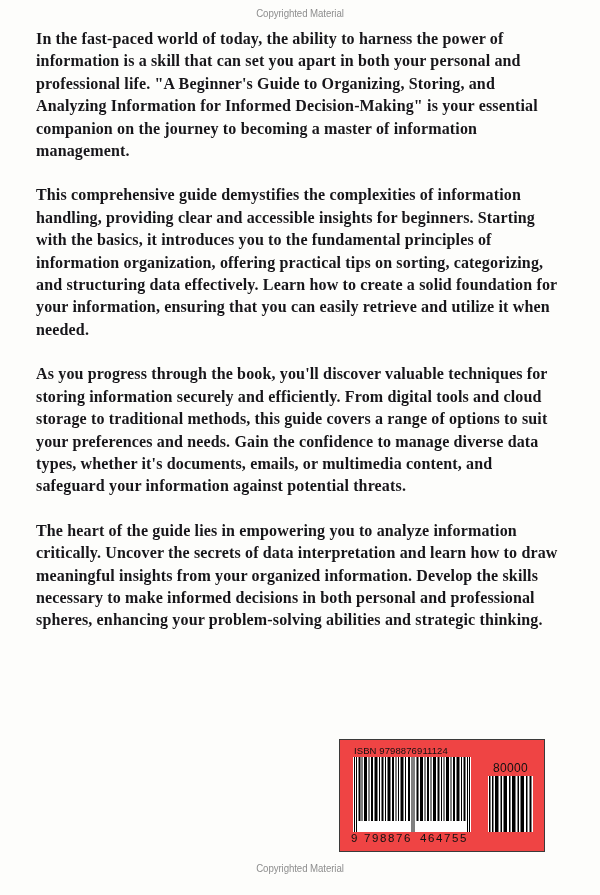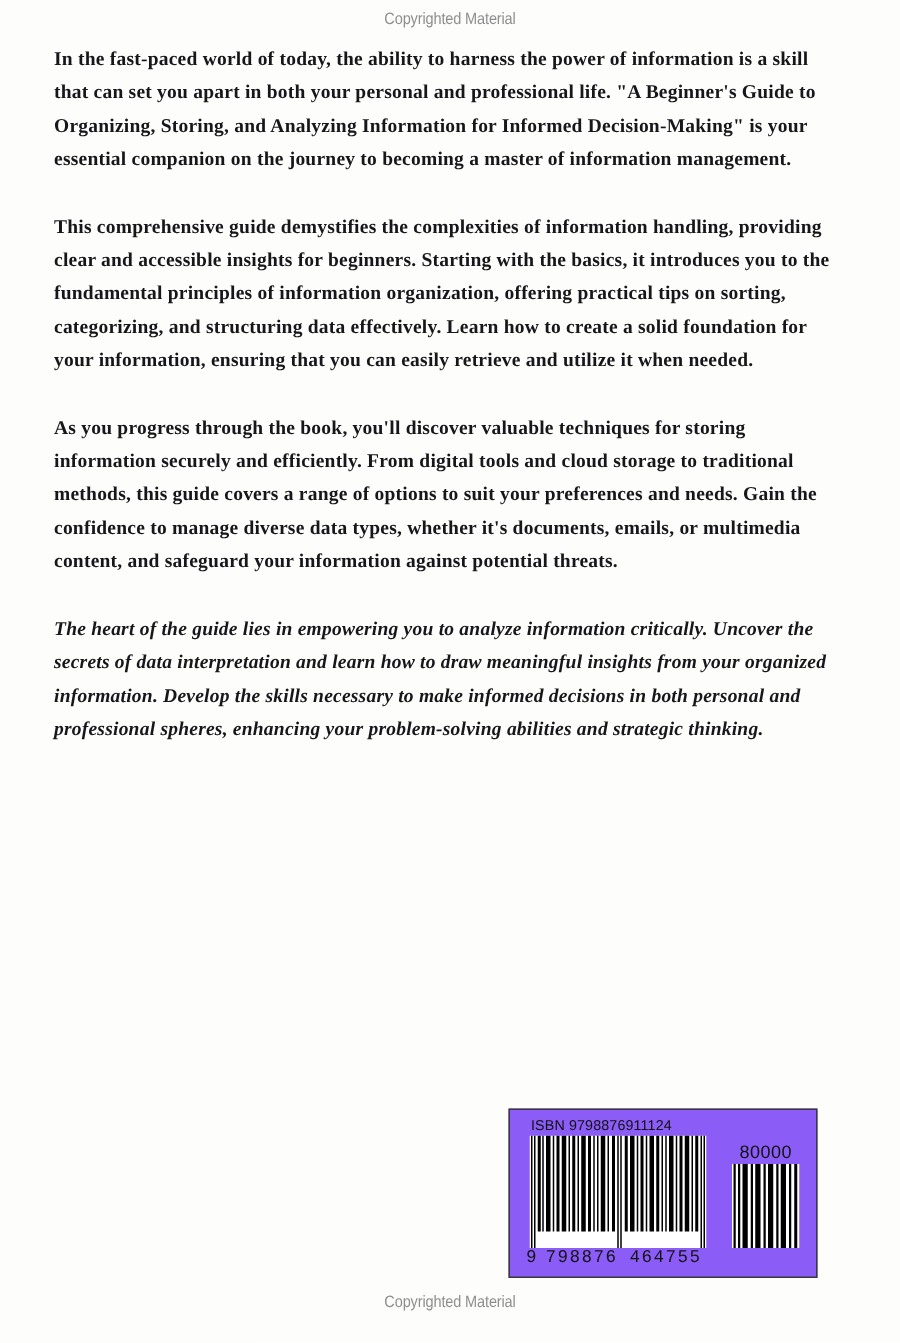--- a/index.html
+++ b/index.html
@@ -46,41 +46,40 @@
   
   .blurb {
     position: absolute;
     left: 36px;
     top: 28px;
     width: 522px;
   }
   .blurb p {
     margin: 0 0 22px 0;
     font-family: "Liberation Serif", "DejaVu Serif", serif;
-    font-size: 13px;
+    font-size: 16px;
     font-weight: bold;
     line-height: 22.4px;
     color: #17161a;
     letter-spacing: 0.15px;
     text-align: left;
     -webkit-font-smoothing: none;
   }
   .blurb p:last-child {
     margin-bottom: 6px;
-    font-style: italic;
   }
 
   
   .barcode-box {
     position: absolute;
     left: 339px;
     top: 739px;
     width: 206px;
     height: 113px;
-    background: #8b5cf6;
+    background: #ef4444;
     border: 1px solid #3a3a3a;
     box-sizing: border-box;
   }
   .isbn-text {
     position: absolute;
     left: 14px;
     top: 5px;
     font-family: "Liberation Sans", "DejaVu Sans", sans-serif;
     font-size: 9.5px;
     color: #111111;

